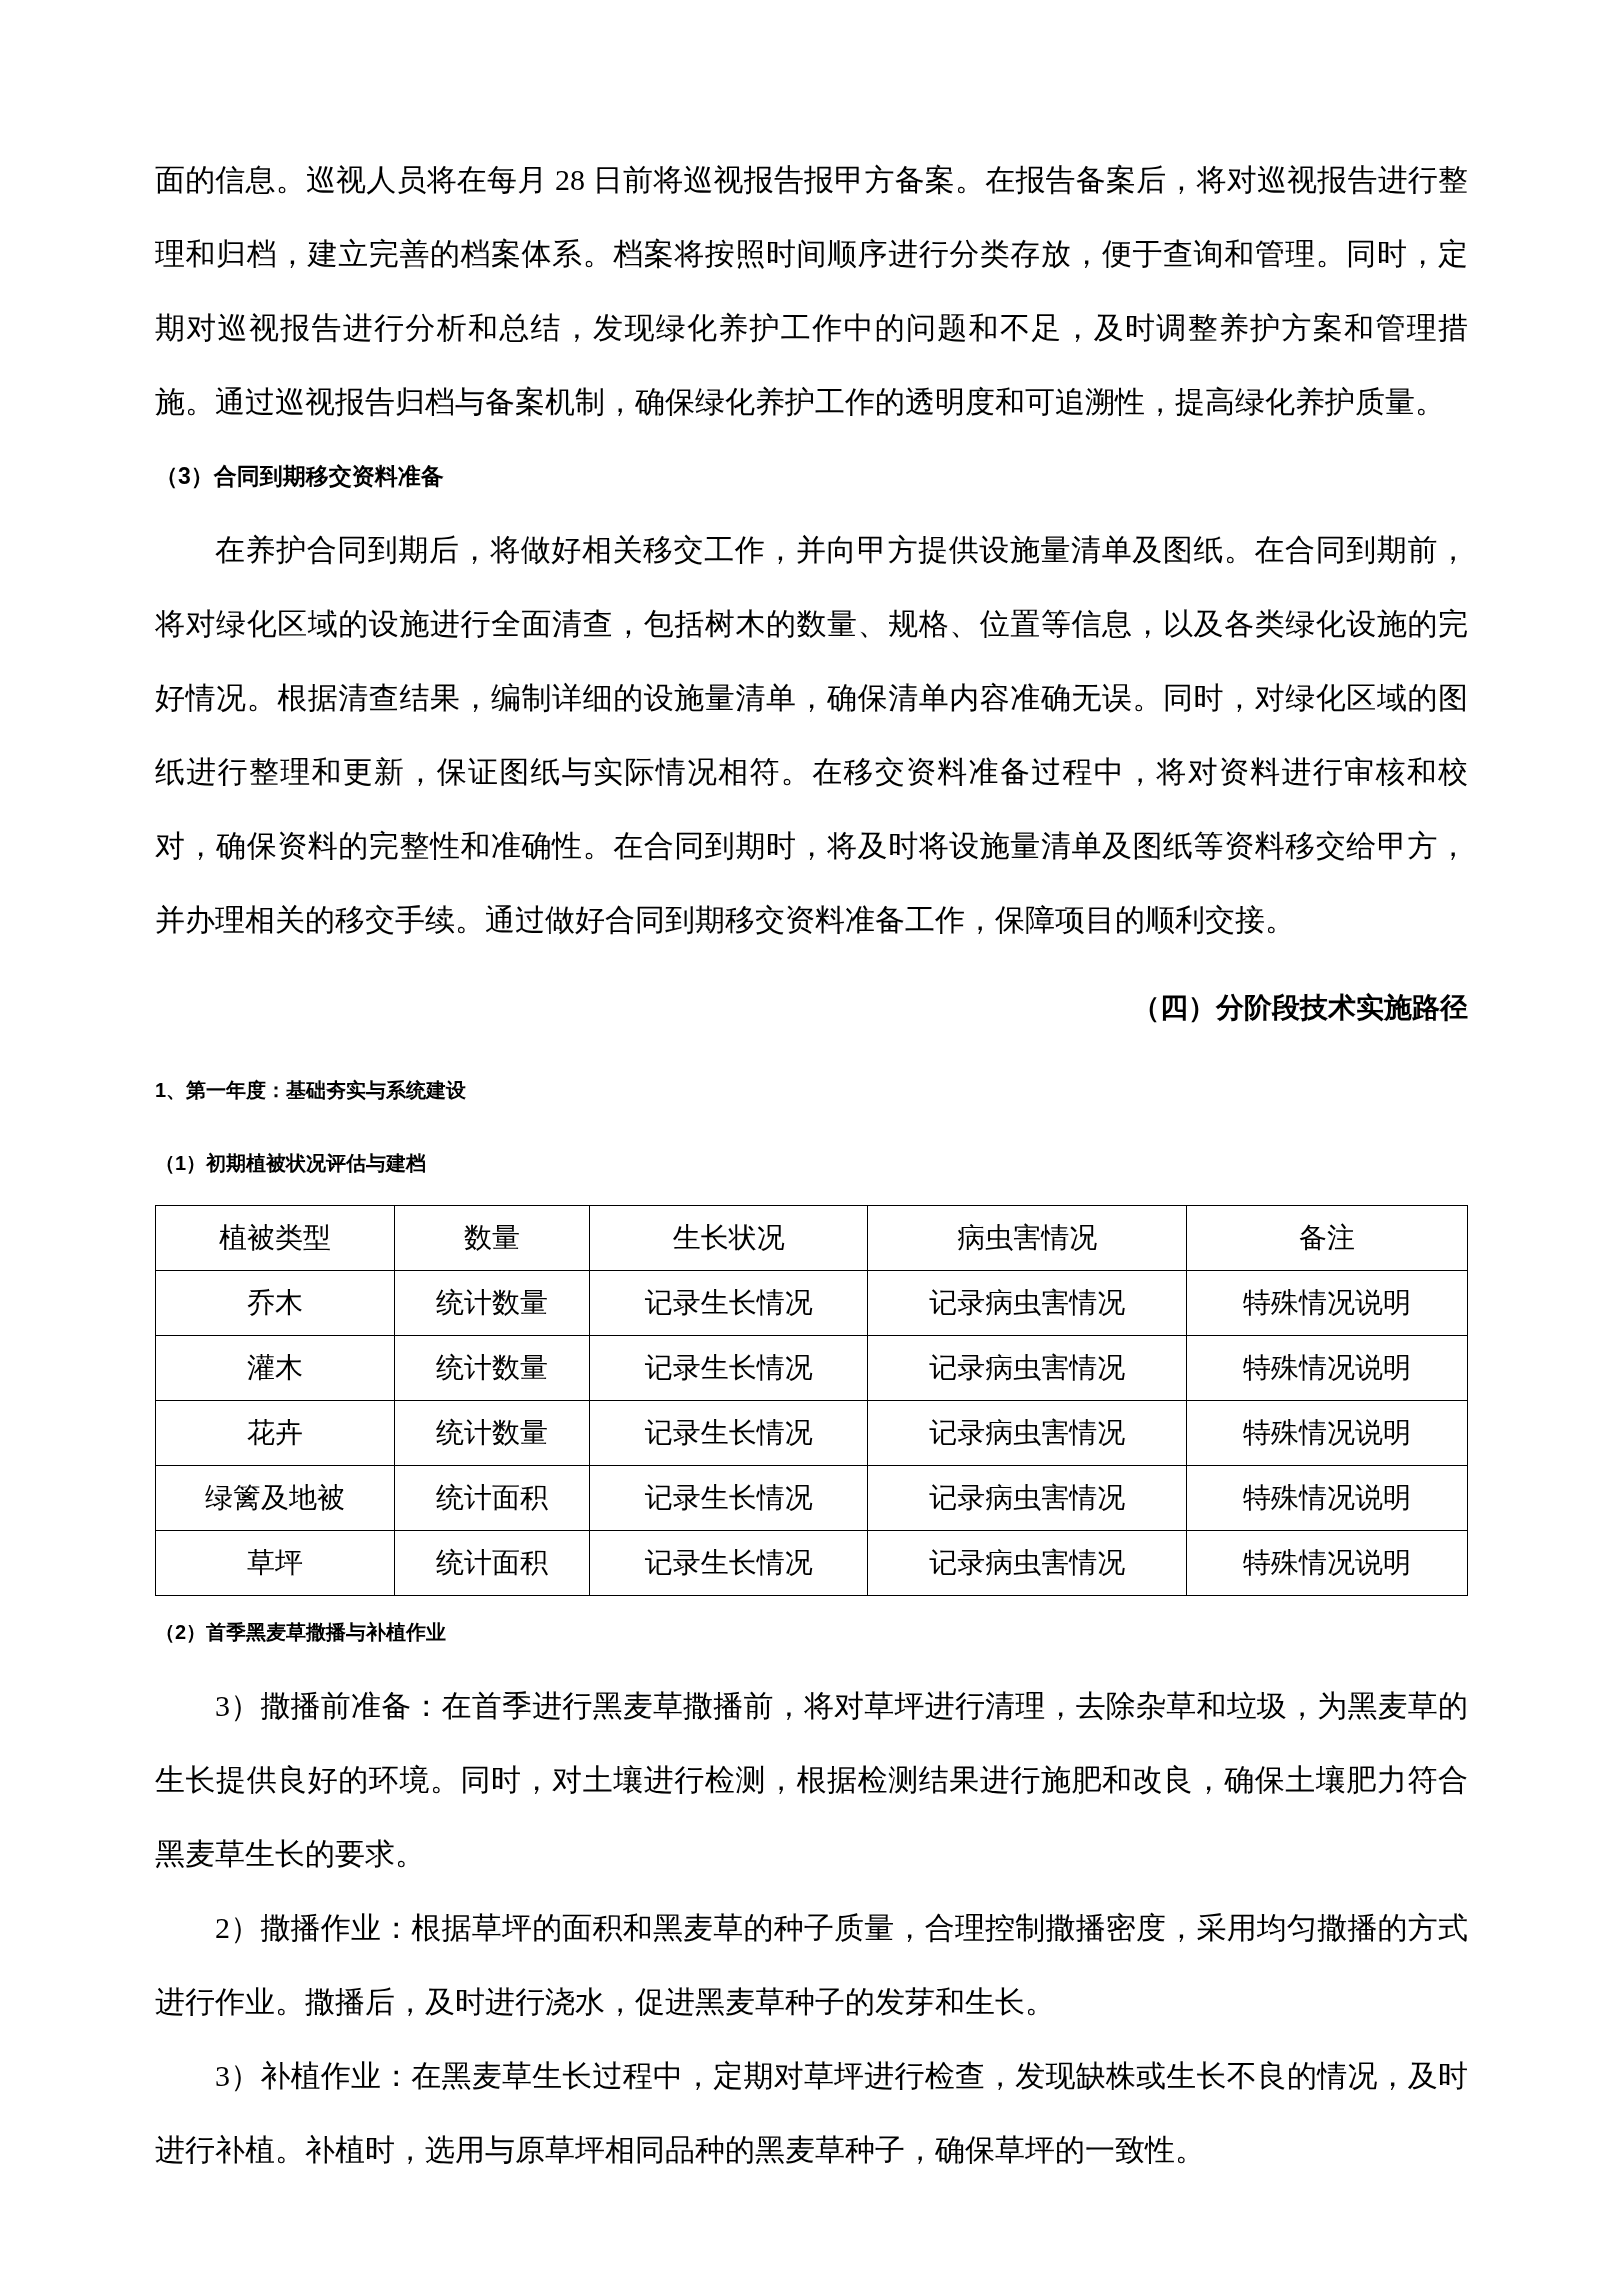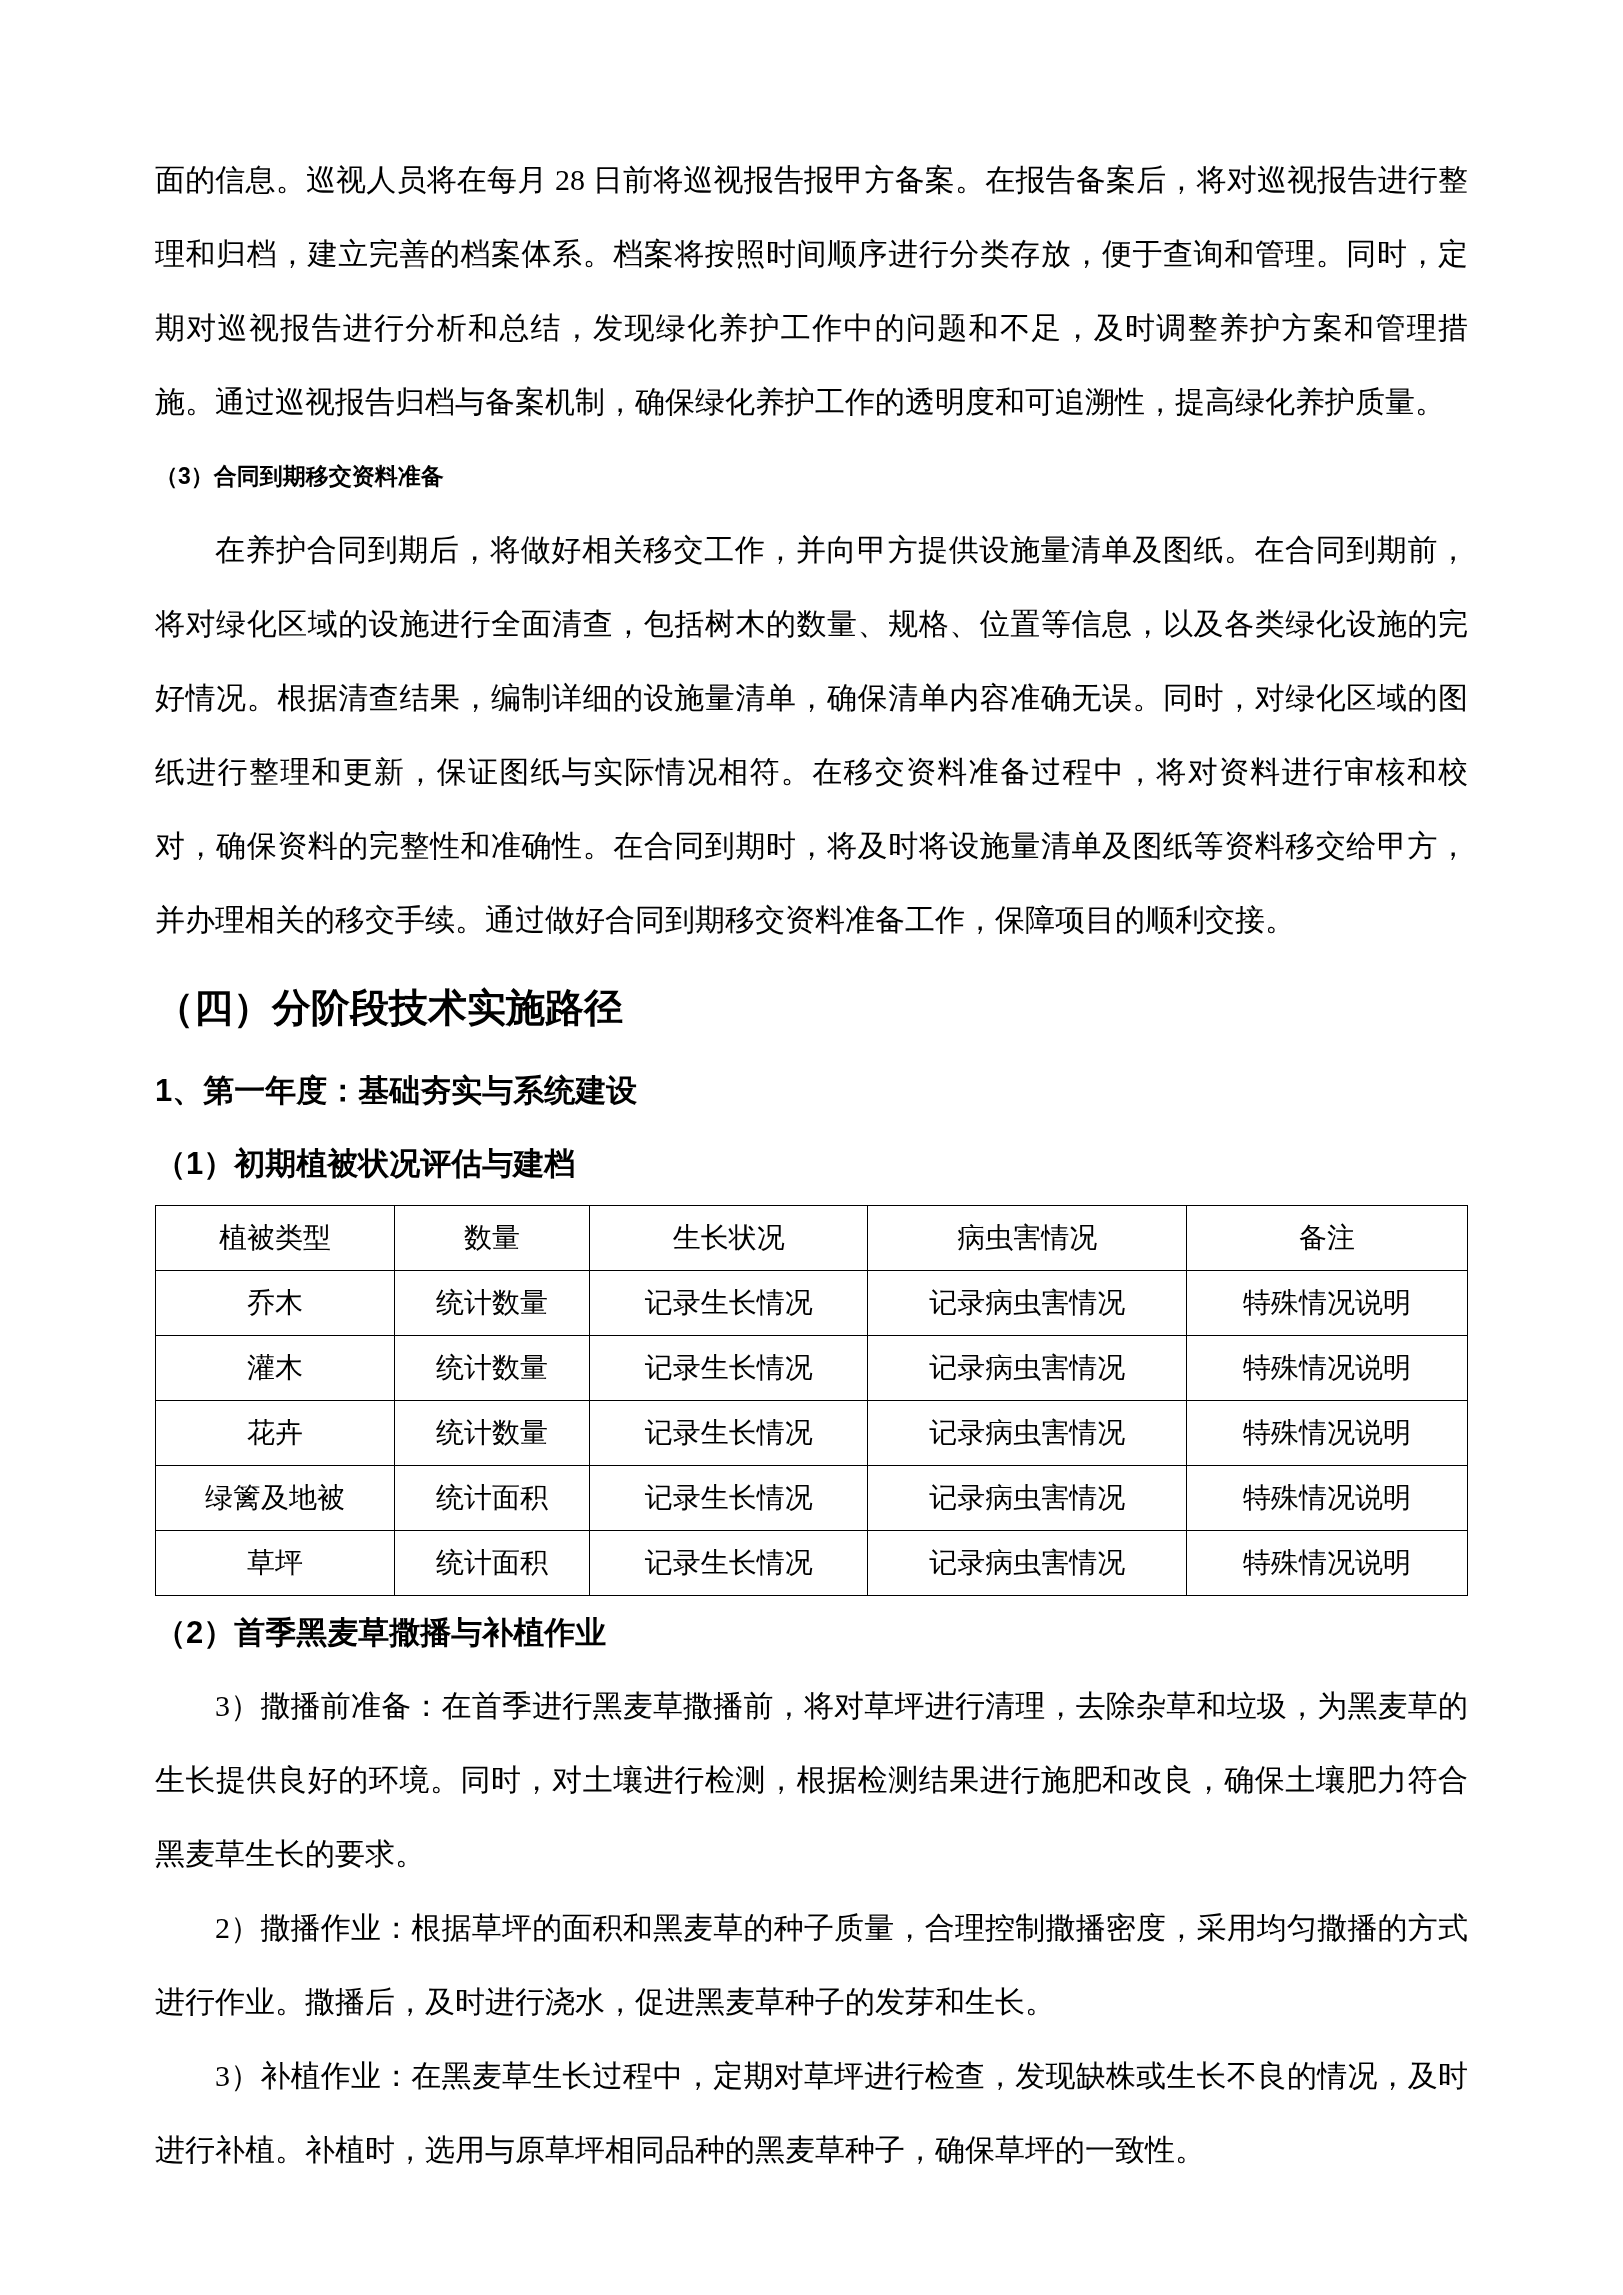--- a/index.html
+++ b/index.html
@@ -27,28 +27,29 @@
   }
   p.indent { text-indent: 2em; }
   .h-lvl3 {
     font-size: 23px;
     line-height: 74px;
     font-weight: bold;
     font-family: "Liberation Sans", "DejaVu Sans", sans-serif;
     margin: 0;
   }
   .h-lvl1 {
-    font-size: 39px;
+    font-size: 28px;
     line-height: 84px;
     font-weight: bold;
     font-family: "Liberation Sans", "DejaVu Sans", sans-serif;
     margin: 9.2px 0 3.9px 0;
+    text-align: right;
   }
   .h-lvl2 {
-    font-size: 31px;
+    font-size: 20px;
     line-height: 73px;
     font-weight: bold;
     font-family: "Liberation Sans", "DejaVu Sans", sans-serif;
     margin: 0;
   }
   table.veg-table {
     border-collapse: collapse;
     width: 100%;
     table-layout: fixed;
     margin: 5.2px 0 0 0;

